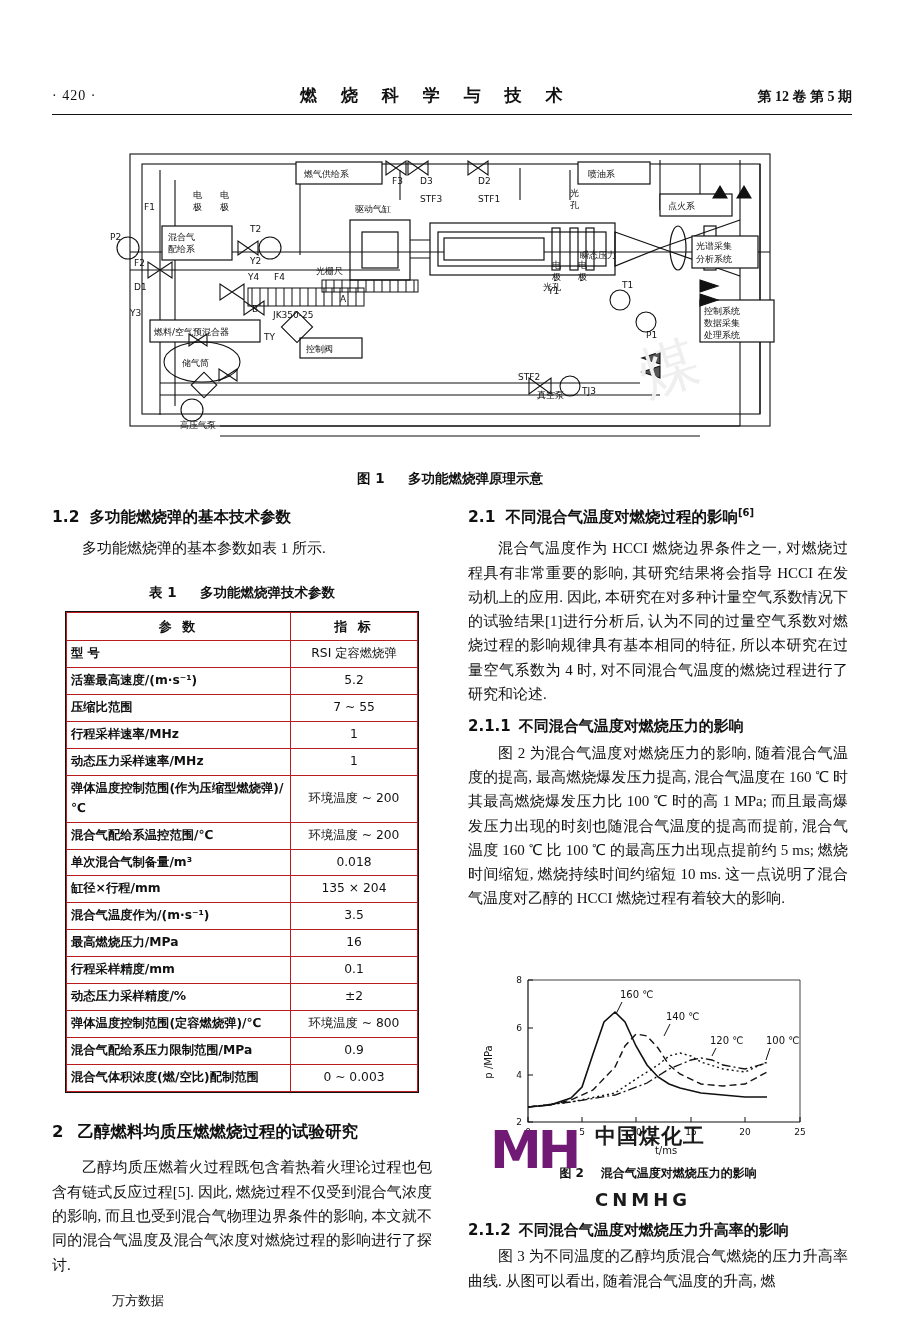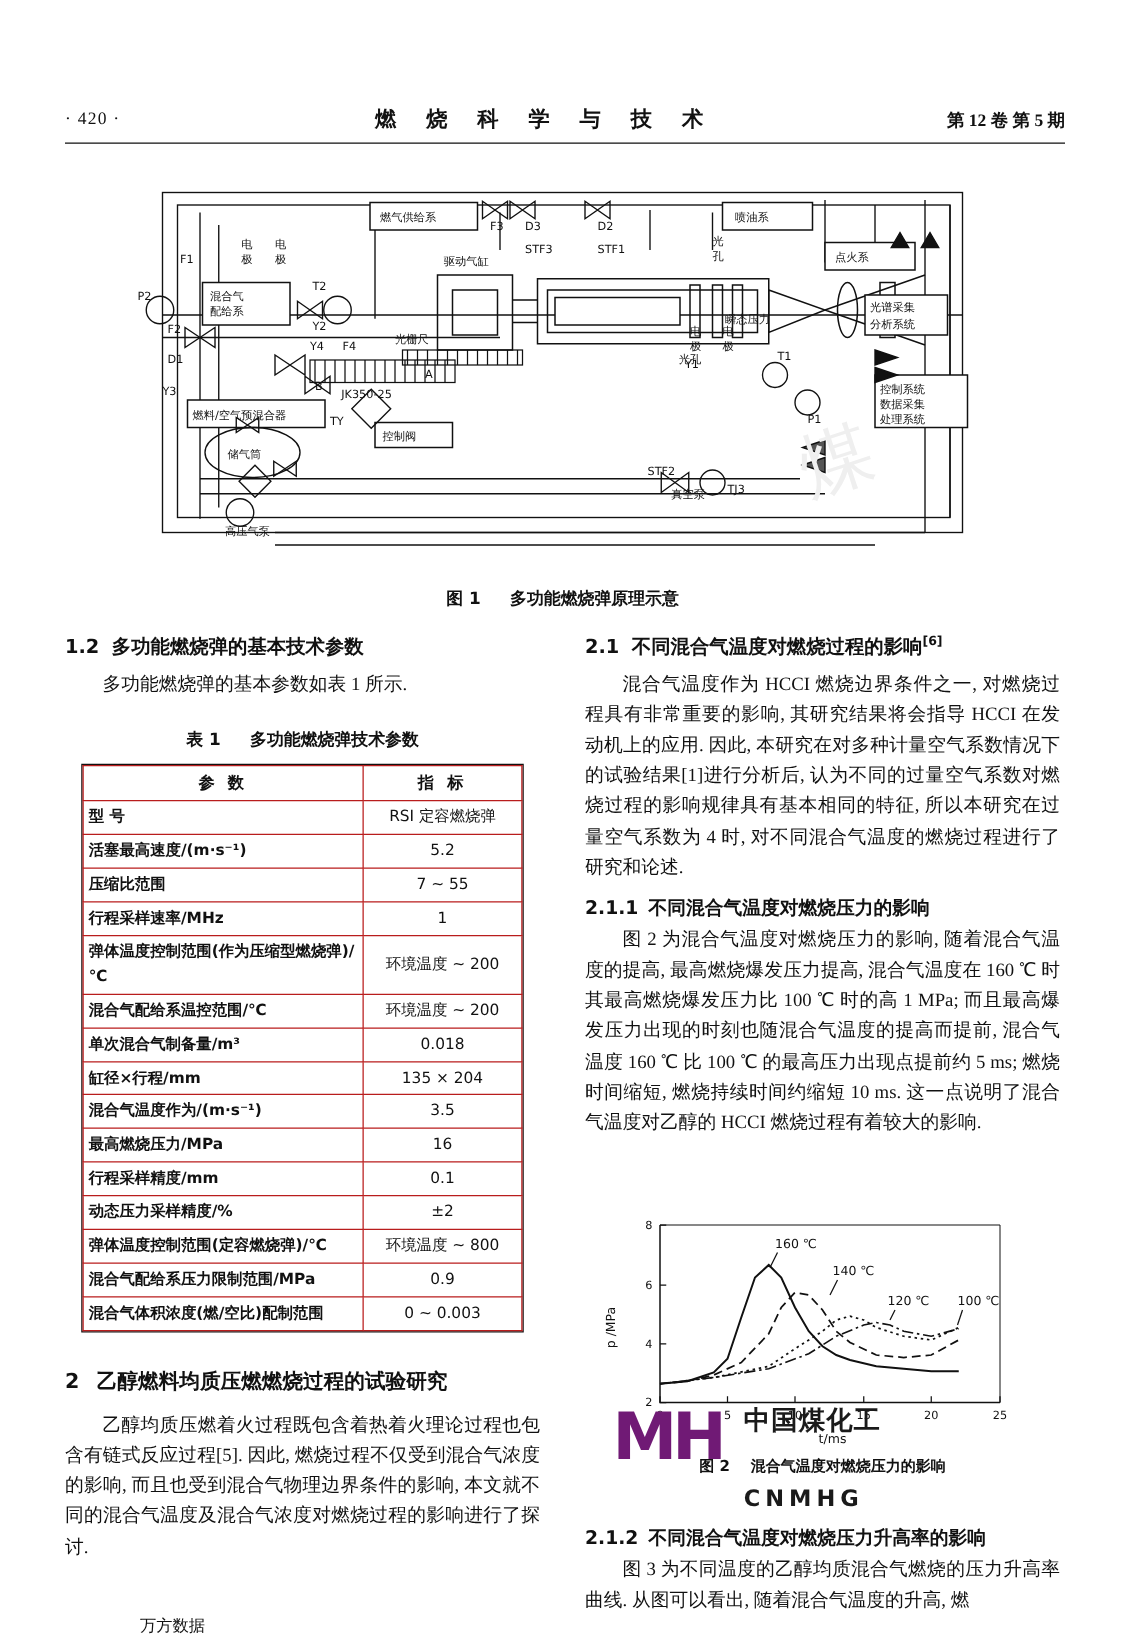--- a/index.html
+++ b/index.html
@@ -249,20 +249,24 @@
             </tr>
           <tr>
               <td class="lbl">压缩比范围</td>
               <td class="val">7 ~ 55</td>
             </tr>
           <tr>
               <td class="lbl">行程采样速率/MHz</td>
               <td class="val">1</td>
             </tr>
           <tr>
+              <td class="lbl">动态压力采样速率/MHz</td>
+              <td class="val">1</td>
+            </tr>
+          <tr>
               <td class="lbl">弹体温度控制范围(作为压缩型燃烧弹)/℃</td>
               <td class="val">环境温度 ~ 200</td>
             </tr>
           <tr>
               <td class="lbl">混合气配给系温控范围/℃</td>
               <td class="val">环境温度 ~ 200</td>
             </tr>
           <tr>
               <td class="lbl">单次混合气制备量/m³</td>
               <td class="val">0.018</td>

